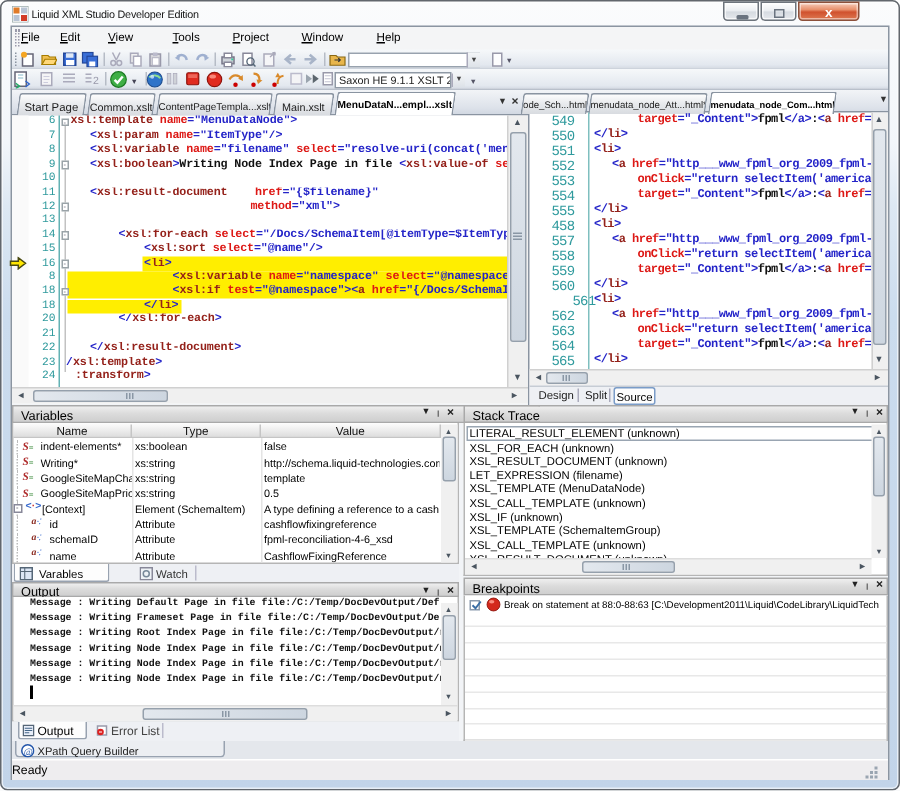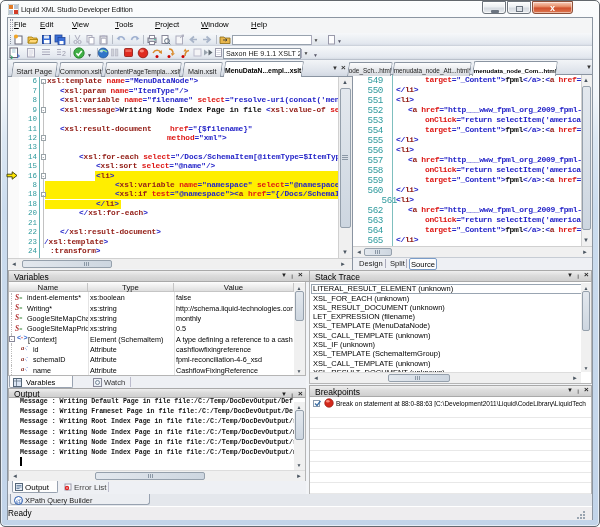--- a/index.html
+++ b/index.html
@@ -258,21 +258,21 @@
 <div class="a" style="left:40.5px;top:135.4px;width:5.5px;height:5.5px;background:#fff;border:1px solid #9aa3a8;font-size:5px;line-height:4px;text-align:center;color:#556">-</div>
 <div class="a" style="left:40.5px;top:154.3px;width:5.5px;height:5.5px;background:#fff;border:1px solid #9aa3a8;font-size:5px;line-height:4px;text-align:center;color:#556">-</div>
 <div class="a" style="left:40.5px;top:173.1px;width:5.5px;height:5.5px;background:#fff;border:1px solid #9aa3a8;font-size:5px;line-height:4px;text-align:center;color:#556">-</div>
 <div class="a" style="left:40.5px;top:191.9px;width:5.5px;height:5.5px;background:#fff;border:1px solid #9aa3a8;font-size:5px;line-height:4px;text-align:center;color:#556">-</div>
 <svg class="a" style="left:6px;top:170.8px" width="12" height="9" viewBox="0 0 12 9">
     <path d="M1 3.2 L6.2 3.2 L6.2 0.8 L11 4.5 L6.2 8.2 L6.2 5.8 L1 5.8 Z" fill="#ffe600" stroke="#4a4a10" stroke-width="1"></path>
   </svg>
 <div class="cl" style="left:47px;top:77.4px;width:291px;overflow:hidden;height:9.42px"><span class="m">xsl:template</span><span class="k"> </span><span class="r">name</span><span class="b">="MenuDataNode"&gt;</span></div>
 <div class="cl" style="left:60px;top:86.8px;width:278px;overflow:hidden;height:9.42px"><span class="b">&lt;</span><span class="m">xsl:param</span><span class="k"> </span><span class="r">name</span><span class="b">="ItemType"/&gt;</span></div>
 <div class="cl" style="left:60px;top:96.2px;width:278px;overflow:hidden;height:9.42px"><span class="b">&lt;</span><span class="m">xsl:variable</span><span class="k"> </span><span class="r">name</span><span class="b">="filename"</span><span class="k"> </span><span class="r">select</span><span class="b">="resolve-uri(concat('menu</span></div>
-<div class="cl" style="left:60px;top:105.7px;width:278px;overflow:hidden;height:9.42px"><span class="b">&lt;</span><span class="m">xsl:message</span><span class="b">&gt;</span><span class="k">Writing Node Index Page in file </span><span class="b">&lt;</span><span class="m">xsl:value-of</span><span class="k"> </span><span class="r">sel</span></div>
+<div class="cl" style="left:60px;top:105.7px;width:278px;overflow:hidden;height:9.42px"><span class="b">&lt;</span><span class="m">xsl:boolean</span><span class="b">&gt;</span><span class="k">Writing Node Index Page in file </span><span class="b">&lt;</span><span class="m">xsl:value-of</span><span class="k"> </span><span class="r">sel</span></div>
 <div class="cl" style="left:60px;top:124.5px;width:278px;overflow:hidden;height:9.42px"><span class="b">&lt;</span><span class="m">xsl:result-document</span><span class="k">    </span><span class="r">href</span><span class="b">="{$filename}"</span></div>
 <div class="cl" style="left:167px;top:133.9px;width:171px;overflow:hidden;height:9.42px"><span class="r">method</span><span class="b">="xml"&gt;</span></div>
 <div class="cl" style="left:79px;top:152.8px;width:259px;overflow:hidden;height:9.42px"><span class="b">&lt;</span><span class="m">xsl:for-each</span><span class="k"> </span><span class="r">select</span><span class="b">="/Docs/SchemaItem[@itemType=$ItemType</span></div>
 <div class="cl" style="left:96px;top:162.2px;width:242px;overflow:hidden;height:9.42px"><span class="b">&lt;</span><span class="m">xsl:sort</span><span class="k"> </span><span class="r">select</span><span class="b">="@name"/&gt;</span></div>
 <div class="cl" style="left:96px;top:171.6px;width:242px;overflow:hidden;height:9.42px"><span class="b">&lt;</span><span class="m">li</span><span class="b">&gt;</span></div>
 <div class="cl" style="left:115px;top:181.0px;width:223px;overflow:hidden;height:9.42px"><span class="b">&lt;</span><span class="m">xsl:variable</span><span class="k"> </span><span class="r">name</span><span class="b">="namespace"</span><span class="k"> </span><span class="r">select</span><span class="b">="@namespace"</span></div>
 <div class="cl" style="left:115px;top:190.4px;width:223px;overflow:hidden;height:9.42px"><span class="b">&lt;</span><span class="m">xsl:if</span><span class="k"> </span><span class="r">test</span><span class="b">="@namespace"&gt;&lt;</span><span class="m">a</span><span class="k"> </span><span class="r">href</span><span class="b">="{/Docs/SchemaIte</span></div>
 <div class="cl" style="left:96px;top:199.9px;width:242px;overflow:hidden;height:9.42px"><span class="b">&lt;/</span><span class="m">li</span><span class="b">&gt;</span></div>
 <div class="cl" style="left:79px;top:209.3px;width:259px;overflow:hidden;height:9.42px"><span class="b">&lt;/</span><span class="m">xsl:for-each</span><span class="b">&gt;</span></div>
 <div class="cl" style="left:60px;top:228.1px;width:278px;overflow:hidden;height:9.42px"><span class="b">&lt;/</span><span class="m">xsl:result-document</span><span class="b">&gt;</span></div>
@@ -288,21 +288,21 @@
 <div class="arr" style="left:338px;top:259px;width:10px;line-height:10px">►</div>
 <div class="sbth" style="left:22px;top:259.5px;width:90px;height:8px"></div>
 <div class="a" style="left:84px;top:262px;width:1px;height:4px;background:#8a97a5;box-shadow:2px 0 0 #8a97a5,4px 0 0 #8a97a5"></div>
 <div class="lnr" style="left:358px;top:74.5px;width:25px">549</div>
 <div class="lnr" style="left:358px;top:84.5px;width:25px">550</div>
 <div class="lnr" style="left:358px;top:94.5px;width:25px">551</div>
 <div class="lnr" style="left:358px;top:104.5px;width:25px">552</div>
 <div class="lnr" style="left:358px;top:114.5px;width:25px">553</div>
 <div class="lnr" style="left:358px;top:124.5px;width:25px">554</div>
 <div class="lnr" style="left:358px;top:134.5px;width:25px">555</div>
-<div class="lnr" style="left:358px;top:144.5px;width:25px">556</div>
+<div class="lnr" style="left:358px;top:144.5px;width:25px">458</div>
 <div class="lnr" style="left:358px;top:154.5px;width:25px">557</div>
 <div class="lnr" style="left:358px;top:164.5px;width:25px">558</div>
 <div class="lnr" style="left:358px;top:174.5px;width:25px">559</div>
 <div class="lnr" style="left:358px;top:184.5px;width:25px">560</div>
 <div class="lnr" style="left:372px;top:194.5px;width:25px">561</div>
 <div class="lnr" style="left:358px;top:204.5px;width:25px">562</div>
 <div class="lnr" style="left:358px;top:214.5px;width:25px">563</div>
 <div class="lnr" style="left:358px;top:224.5px;width:25px">564</div>
 <div class="lnr" style="left:358px;top:234.5px;width:25px">565</div>
 <div class="a" style="left:392px;top:75px;width:1px;height:171px;background:#7fbfbf"></div>
@@ -358,21 +358,21 @@
 <div class="a" style="left:176px;top:293.1px;width:117px;font-size:7.2px;color:#000;white-space:nowrap;overflow:hidden">false</div>
 <div class="a" style="left:11px;top:302.9px;width:8px;height:10px;border-left:1px dotted #bbb"></div>
 <div class="a" style="left:15px;top:302.9px;font-size:7.5px;color:#b03030;font-style:italic;font-weight:bold;font-family:'Liberation Serif',serif">S<span style="font-size:5.5px;color:#3a8a3a">=</span></div>
 <div class="a" style="left:27px;top:303.5px;font-size:7.2px;color:#000;white-space:nowrap;width:61px;overflow:hidden">Writing*</div>
 <div class="a" style="left:90px;top:303.5px;font-size:7.2px;color:#000;white-space:nowrap;width:83px;overflow:hidden">xs:string</div>
 <div class="a" style="left:176px;top:303.5px;width:117px;font-size:7.2px;color:#000;white-space:nowrap;overflow:hidden">http://schema.liquid-technologies.com/Li</div>
 <div class="a" style="left:11px;top:313.2px;width:8px;height:10px;border-left:1px dotted #bbb"></div>
 <div class="a" style="left:15px;top:313.2px;font-size:7.5px;color:#b03030;font-style:italic;font-weight:bold;font-family:'Liberation Serif',serif">S<span style="font-size:5.5px;color:#3a8a3a">=</span></div>
 <div class="a" style="left:27px;top:313.8px;font-size:7.2px;color:#000;white-space:nowrap;width:61px;overflow:hidden">GoogleSiteMapChan</div>
 <div class="a" style="left:90px;top:313.8px;font-size:7.2px;color:#000;white-space:nowrap;width:83px;overflow:hidden">xs:string</div>
-<div class="a" style="left:176px;top:313.8px;width:117px;font-size:7.2px;color:#000;white-space:nowrap;overflow:hidden">monthly</div>
+<div class="a" style="left:176px;top:313.8px;width:117px;font-size:7.2px;color:#000;white-space:nowrap;overflow:hidden">template</div>
 <div class="a" style="left:11px;top:323.6px;width:8px;height:10px;border-left:1px dotted #bbb"></div>
 <div class="a" style="left:15px;top:323.6px;font-size:7.5px;color:#b03030;font-style:italic;font-weight:bold;font-family:'Liberation Serif',serif">S<span style="font-size:5.5px;color:#3a8a3a">=</span></div>
 <div class="a" style="left:27px;top:324.2px;font-size:7.2px;color:#000;white-space:nowrap;width:61px;overflow:hidden">GoogleSiteMapPriori</div>
 <div class="a" style="left:90px;top:324.2px;font-size:7.2px;color:#000;white-space:nowrap;width:83px;overflow:hidden">xs:string</div>
 <div class="a" style="left:176px;top:324.2px;width:117px;font-size:7.2px;color:#000;white-space:nowrap;overflow:hidden">0.5</div>
 <div class="a" style="left:11px;top:333.9px;width:8px;height:10px;border-left:1px dotted #bbb"></div>
 <div class="a" style="left:8.5px;top:335.9px;width:6px;height:6px;background:#fff;border:1px solid #889;font-size:5px;line-height:4.5px;text-align:center;color:#334">-</div>
 <div class="a" style="left:17px;top:333.9px;font-size:7px;font-weight:bold"><span style="color:#36c">&lt;</span><span style="color:#c33">·</span><span style="color:#36c">&gt;</span></div>
 <div class="a" style="left:28px;top:334.5px;font-size:7.2px;color:#000;white-space:nowrap;width:60px;overflow:hidden">[Context]</div>
 <div class="a" style="left:90px;top:334.5px;font-size:7.2px;color:#000;white-space:nowrap;width:83px;overflow:hidden">Element (SchemaItem)</div>

